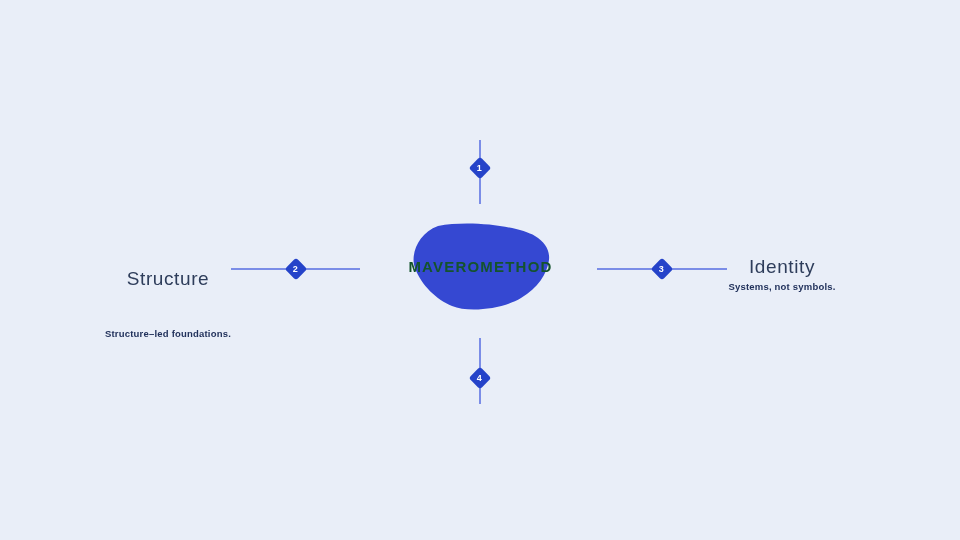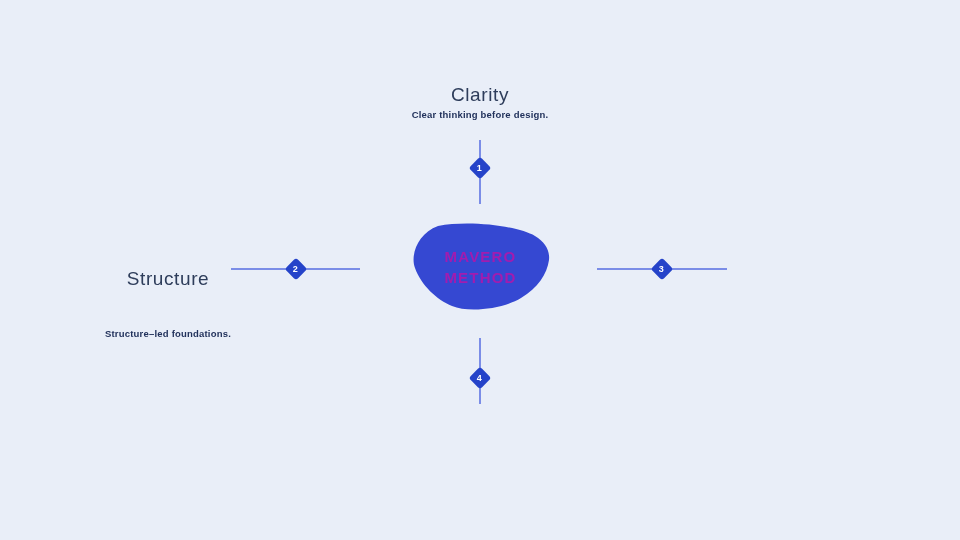--- a/index.html
+++ b/index.html
@@ -86,46 +86,46 @@
     width: 145px;
     height: 93px;
   }
   .center-blob svg { position: absolute; left: 0; top: 0; }
   .center-label {
     position: absolute;
     left: 0; top: 0;
     width: 145px;
     height: 93px;
     display: flex;
-    flex-direction: column;
+    flex-direction: row;
     align-items: center;
     justify-content: center;
-    color: #a21caf;
+    color: #14532d;
     font-size: 15px;
     font-weight: 700;
     letter-spacing: 1.2px;
     line-height: 1.35;
     text-align: center;
   }
 </style>
 </head>
 <body>
 
 <div class="canvas">
 
-  <div class="node node-clarity">
-    <div class="node-title">Clarity</div>
-    <div class="node-subtitle">Clear thinking before design.</div>
-  </div>
 
   <div class="node node-structure">
     <div class="node-title">Structure</div>
     <div class="node-subtitle">Structure–led foundations.</div>
   </div>
 
+  <div class="node node-identity">
+    <div class="node-title">Identity</div>
+    <div class="node-subtitle">Systems, not symbols.</div>
+  </div>
 
 
   <div class="line line-v line-top"></div>
   <div class="line line-h line-left"></div>
   <div class="line line-h line-right"></div>
   <div class="line line-v line-bottom"></div>
 
   <div class="diamond diamond-1">
     <span>1</span>
   </div>

